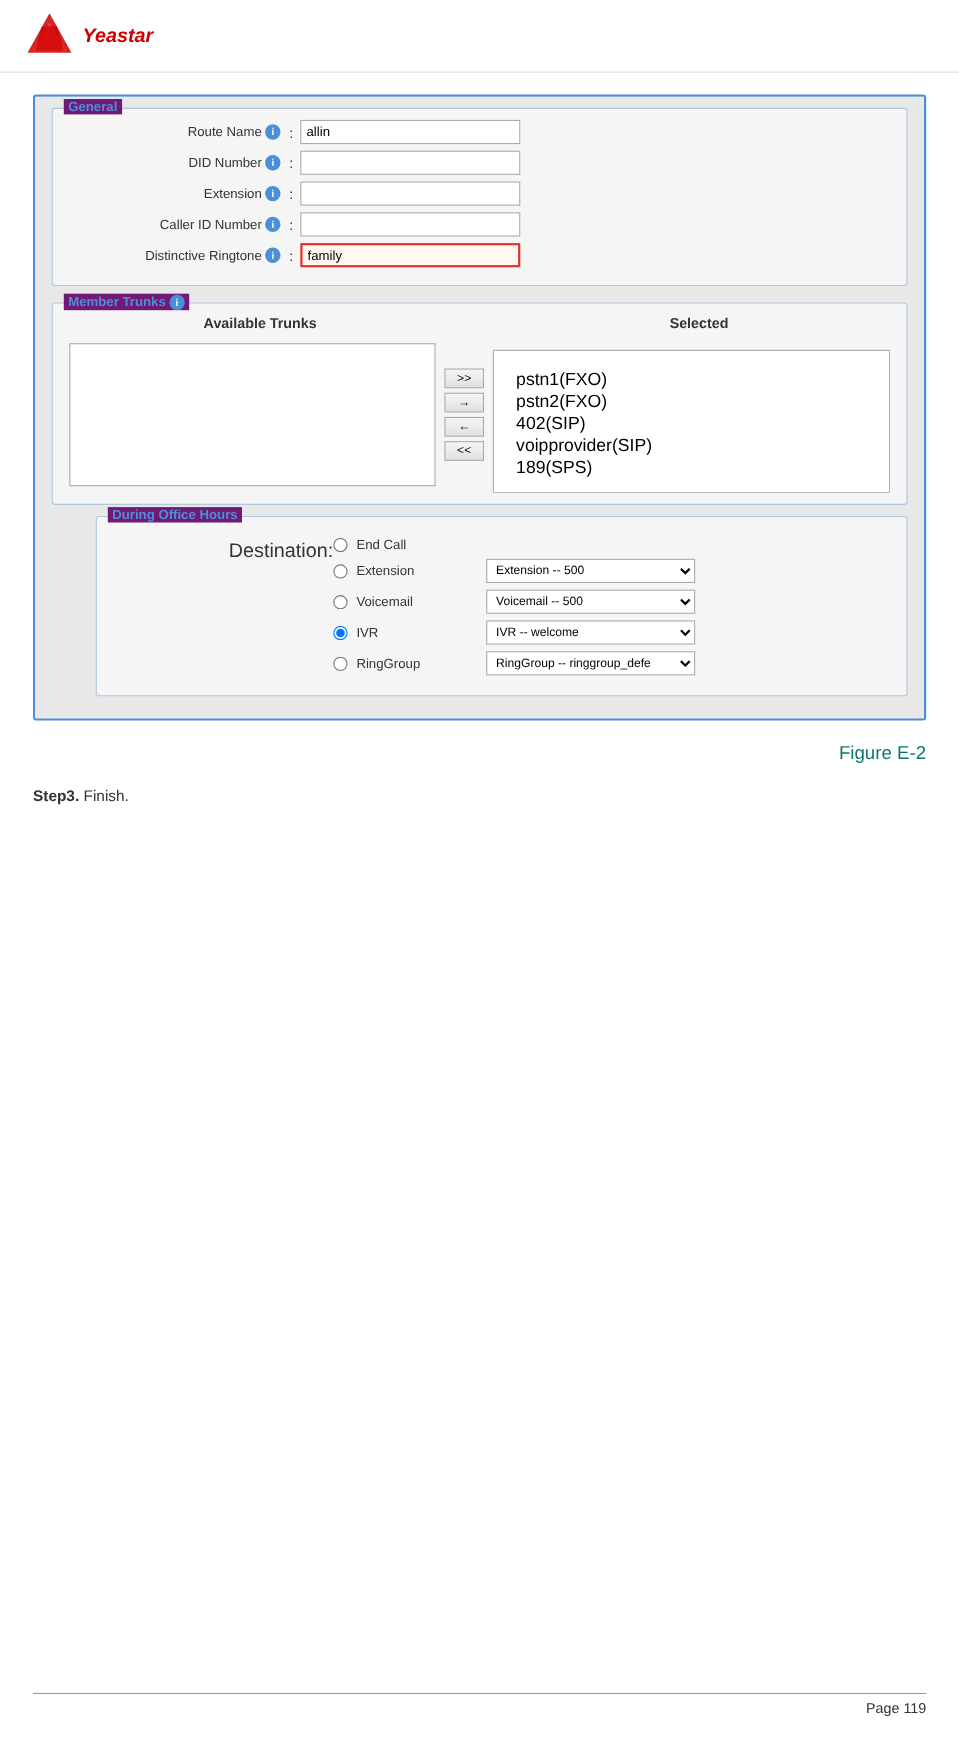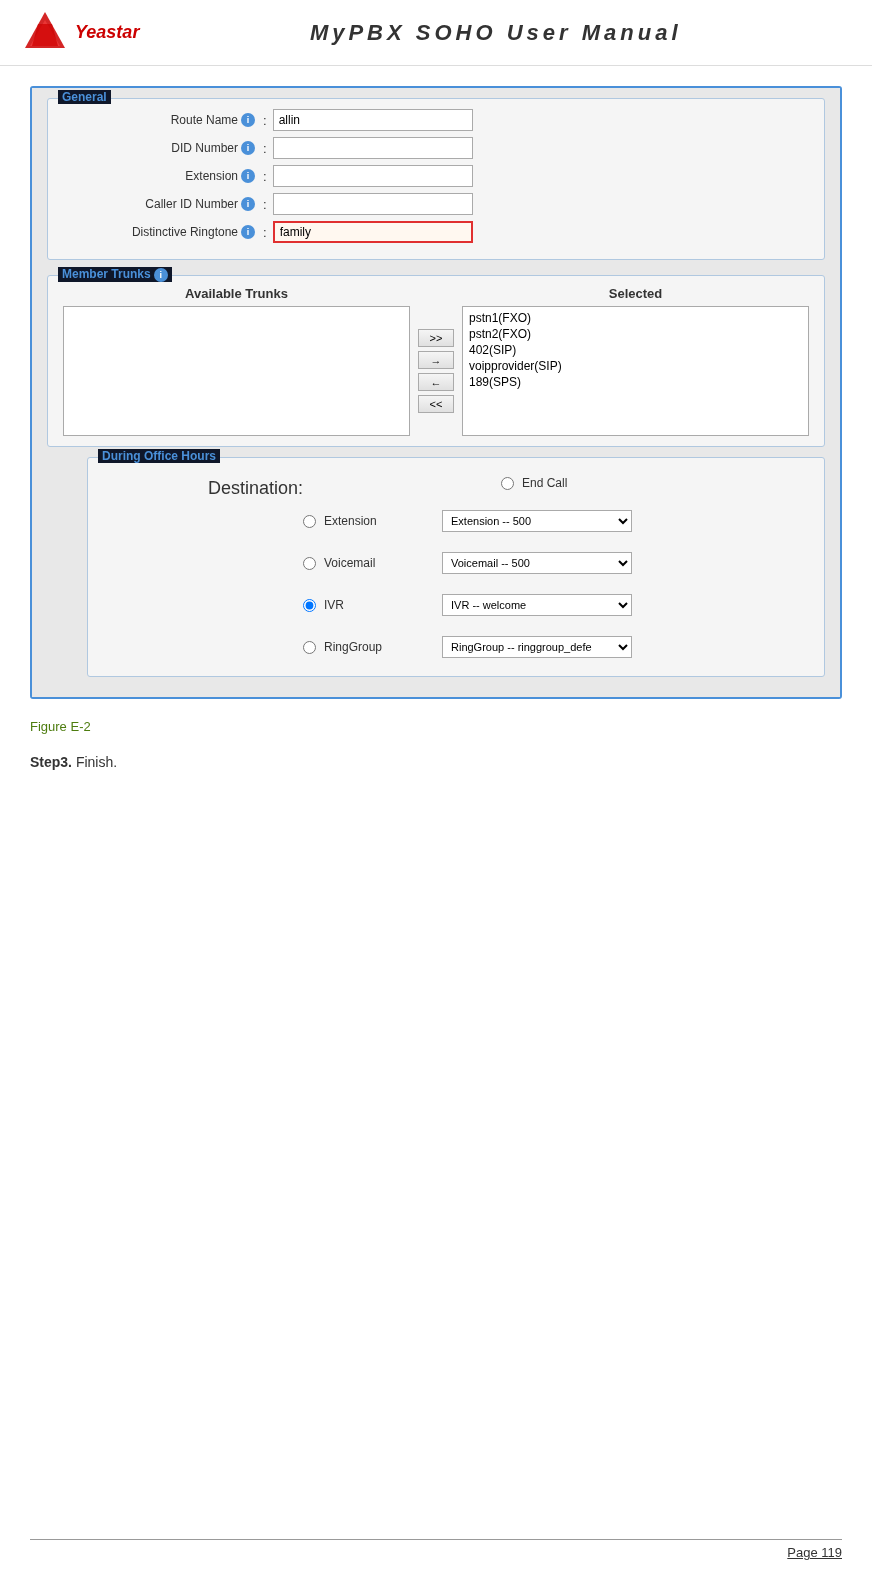--- a/index.html
+++ b/index.html
@@ -68,21 +68,21 @@
       border-radius: 3px;
       background: #f5f5f5;
       margin-bottom: 10px;
       padding: 10px 15px;
       position: relative;
     }
     .section-label {
       position: absolute;
       top: -9px;
       left: 10px;
-      background: #0f172a;
+      background: #701a75;
       padding: 0 4px;
       color: #4a90d9;
       font-size: 12px;
       font-weight: bold;
     }
 
     
     .form-row {
       display: flex;
       align-items: center;
@@ -164,22 +164,23 @@
       overflow-y: auto;
       padding: 3px;
       font-size: 12px;
     }
     .trunk-list-selected {
       flex: 1;
       border: 1px solid #aaa;
       background: #fff;
       height: 130px;
       overflow-y: auto;
-      padding: 3px;
-      font-size: 12px;
+      padding: 17px;
+      font-size: 16px;
+      margin-top: 12px;
     }
     .trunk-list-item {
       padding: 1px 3px;
       cursor: pointer;
     }
     .trunk-buttons {
       display: flex;
       flex-direction: column;
       gap: 4px;
       align-items: center;
@@ -208,22 +209,21 @@
       width: 200px;
       text-align: right;
       padding-top: 2px;
       font-size: 18px;
       color: #333;
       flex-shrink: 0;
     }
     .destination-options {
       display: flex;
       flex-direction: column;
-      gap: 20px;
-      align-items: flex-end;
+      gap: 6px;
     }
     .dest-row {
       display: flex;
       align-items: center;
       gap: 8px;
     }
     .dest-radio {
       cursor: pointer;
     }
     .dest-option-label {
@@ -235,23 +235,23 @@
       border: 1px solid #aaa;
       background: #fff;
       padding: 2px 4px;
       font-size: 11px;
       height: 22px;
       width: 190px;
     }
 
     
     .figure-caption {
-      text-align: left;
-      font-size: 13px;
-      color: #4d7c0f;
+      text-align: right;
+      font-size: 17px;
+      color: #0f766e;
       margin: 8px 0 20px 0;
     }
 
     
     .step-text {
       font-size: 14px;
       color: #333;
       margin-bottom: 36px;
     }
     .step-text strong {
@@ -262,21 +262,20 @@
     .page-footer {
       position: absolute;
       bottom: 20px;
       right: 30px;
       font-size: 13px;
       color: #333;
       border-top: 1px solid #999;
       padding-top: 5px;
       width: calc(100% - 60px);
       text-align: right;
-      text-decoration: underline;
     }
 
     
     .logo-container {
       display: flex;
       align-items: center;
       gap: 5px;
     }
     .logo-icon {
       width: 50px;
@@ -293,21 +292,20 @@
 
 <div class="header">
   <div class="logo-container">
     <svg class="logo-icon" viewBox="0 0 50 45">
       <polygon points="25,2 45,38 5,38" fill="#cc0000" opacity="0.85"></polygon>
       <polygon points="25,10 40,36 10,36" fill="#ff4444" opacity="0.5"></polygon>
       <polygon points="18,14 32,14 38,36 12,36" fill="#cc0000" opacity="0.7"></polygon>
     </svg>
     <span class="logo-text">Yeastar</span>
   </div>
-  <div class="header-title">MyPBX  SOHO  User  Manual</div>
 </div>
 
 <div class="content">
 
   <div class="dialog">
     <div class="dialog-body">
 
       <div class="section">
         <span class="section-label">General</span>
 

